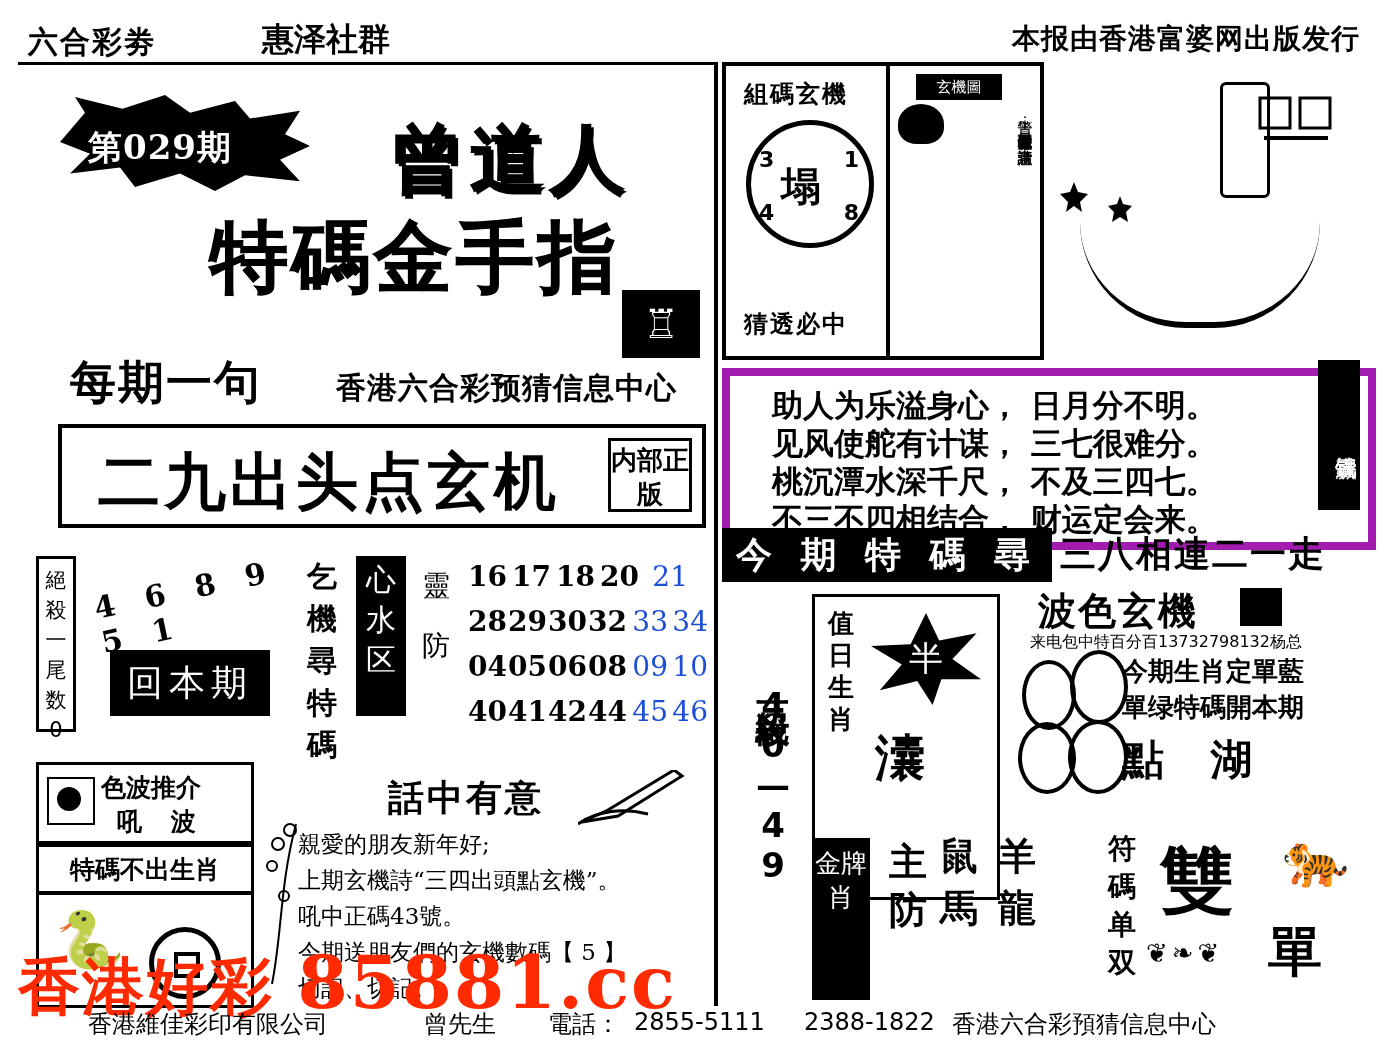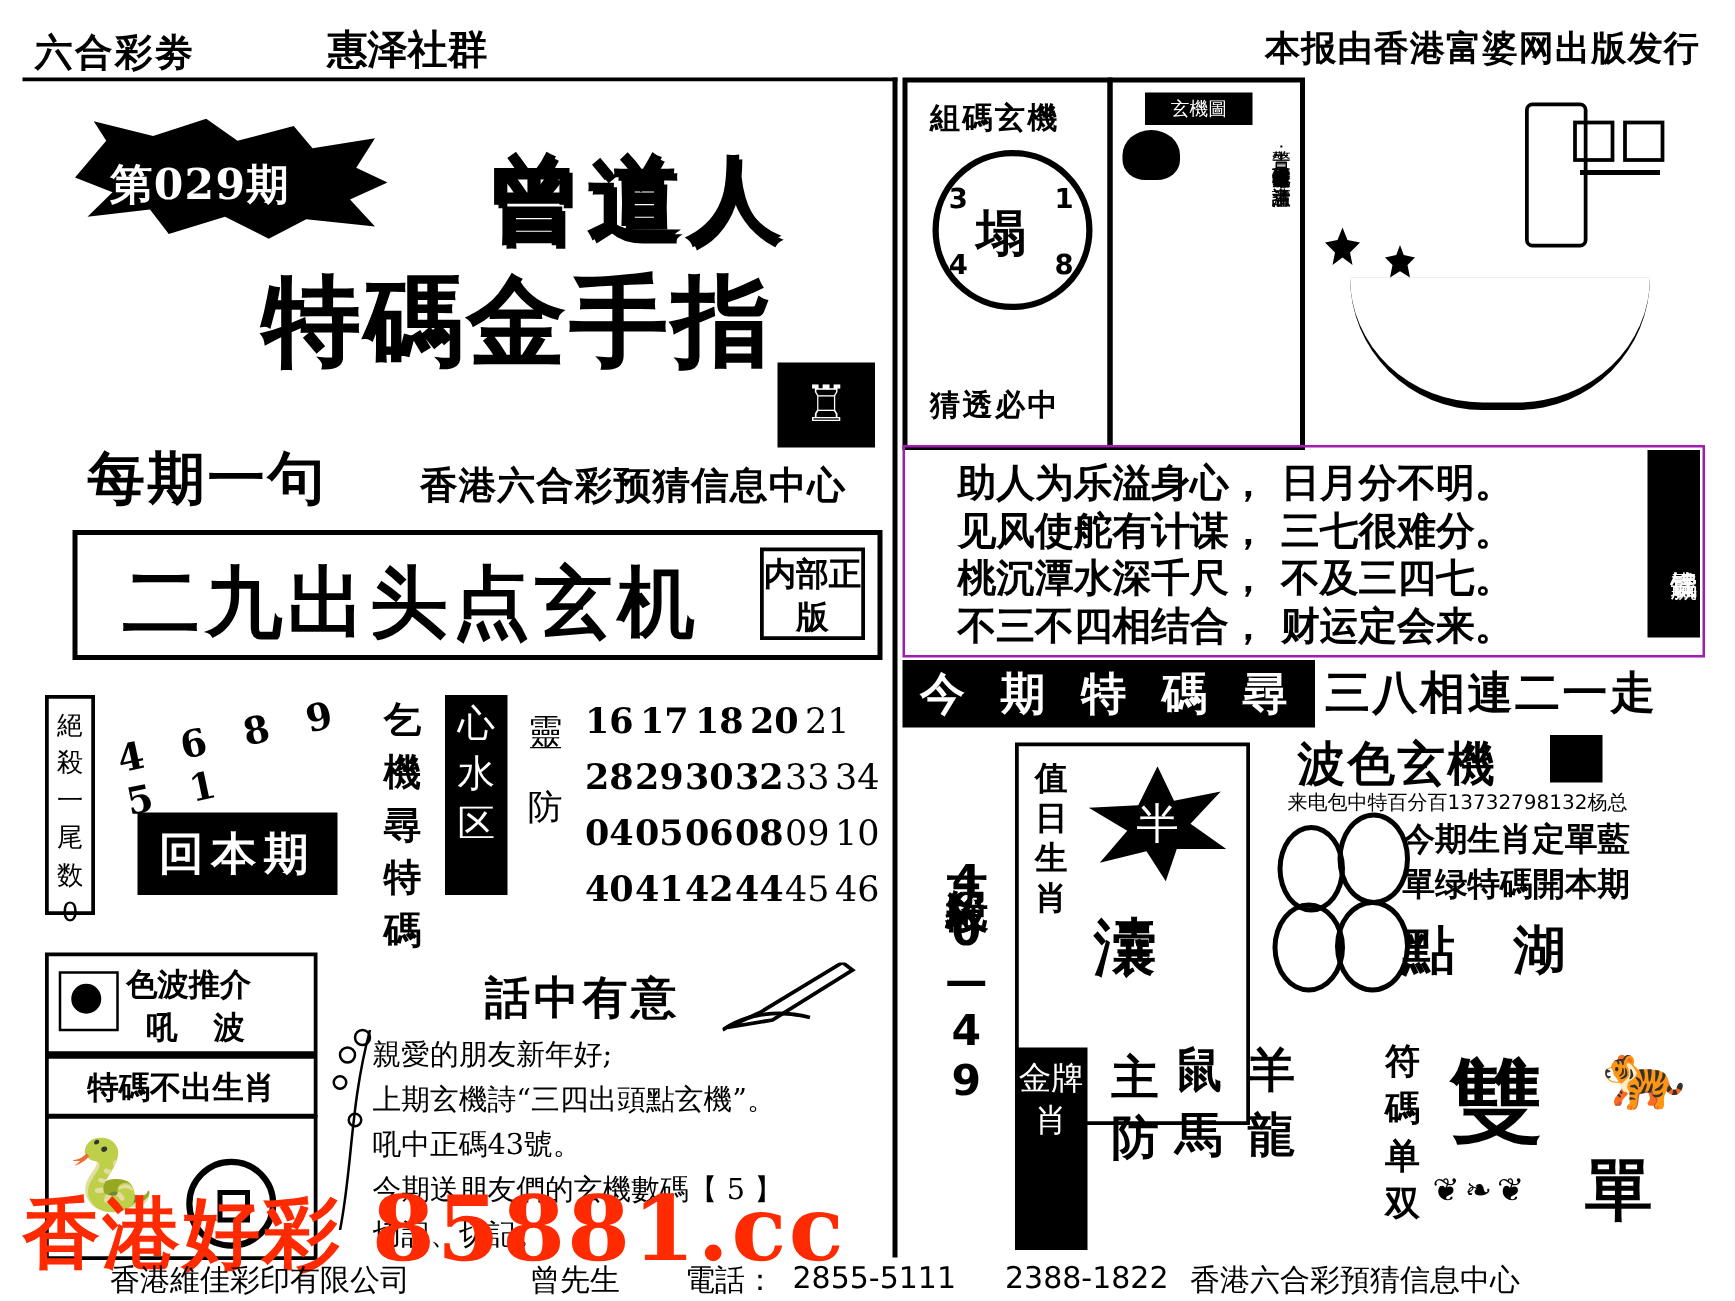--- a/index.html
+++ b/index.html
@@ -28,30 +28,30 @@
   #slogan-left{left:70px;top:352px;font-size:46px;font-weight:bold;font-family:"DejaVu Serif",serif;letter-spacing:2px;}
   #slogan-right{left:336px;top:368px;font-size:30px;font-weight:bold;letter-spacing:1px;}
 
   #riddle-box{left:58px;top:424px;width:640px;height:96px;border:4px solid #000;}
   #riddle-text{position:absolute;left:36px;top:12px;font-size:62px;font-weight:bold;font-family:"DejaVu Serif",serif;letter-spacing:4px;}
   #riddle-tag{position:absolute;right:10px;top:10px;width:84px;height:74px;border:3px solid #000;font-size:26px;font-weight:bold;line-height:34px;text-align:center;padding-top:2px;box-sizing:border-box;}
 
   
   #kill-tail{left:36px;top:556px;width:40px;height:176px;border:3px solid #000;font-size:21px;line-height:30px;text-align:center;padding-top:6px;box-sizing:border-box;}
   #lucky-digits{left:96px;top:570px;width:200px;height:70px;font-size:30px;font-weight:bold;font-family:"DejaVu Serif",serif;letter-spacing:10px;transform:rotate(-12deg);}
-  #stamp{left:110px;top:650px;width:160px;height:66px;background:#000;color:#fff;font-size:36px;font-weight:bold;letter-spacing:6px;}
+  #stamp{left:110px;top:650px;width:160px;height:66px;background:#000;color:#fff;font-size:36px;font-weight:normal;letter-spacing:6px;}
   #jiji-col{left:294px;top:556px;width:56px;height:188px;font-size:30px;font-weight:bold;line-height:42px;text-align:center;}
   #xinshui{left:356px;top:556px;width:50px;height:160px;background:#000;color:#fff;font-size:30px;line-height:40px;text-align:center;padding-top:4px;box-sizing:border-box;}
   #lingfang{left:414px;top:556px;width:44px;height:160px;font-size:28px;line-height:60px;text-align:center;}
 
   
   #num-grid{left:468px;top:560px;width:240px;}
   #num-grid .row{display:flex;margin-bottom:12px;}
   #num-grid .cell{width:44px;font-size:28px;font-weight:bold;font-family:"DejaVu Serif",serif;}
-  #num-grid .dim{font-weight:normal;color:#000000;}
+  #num-grid .dim{font-weight:normal;color:#1d4ed8;text-align:right;}
 
   
   #colorwave-box{left:36px;top:762px;width:212px;height:76px;border:3px solid #000;}
   #moon{position:absolute;left:8px;top:12px;width:44px;height:44px;border:2px solid #000;}
   #moon:after{content:"";position:absolute;left:8px;top:8px;width:24px;height:24px;border-radius:50%;background:#000;}
   #cw-label{position:absolute;left:62px;top:6px;font-size:25px;font-weight:bold;}
   #cw-sub{position:absolute;left:78px;top:40px;font-size:25px;font-weight:bold;letter-spacing:10px;}
   #zodiac-box{left:36px;top:844px;width:212px;height:44px;border:3px solid #000;font-size:25px;font-weight:bold;}
   #snake-box{left:36px;top:892px;width:212px;height:110px;border:3px solid #000;}
   #snake{position:absolute;left:16px;top:12px;font-size:56px;}
@@ -76,21 +76,21 @@
   #warn-box{left:886px;top:62px;width:150px;height:290px;border:4px solid #000;}
   #warn-tag{position:absolute;left:26px;top:8px;width:86px;height:26px;background:#000;color:#fff;font-size:15px;}
   #warn-eye{position:absolute;left:8px;top:38px;width:46px;height:40px;background:#000;border-radius:50% 50% 40% 40%;}
   #warn-text{position:absolute;right:6px;top:42px;font-size:15px;line-height:19px;writing-mode:vertical-rl;text-orientation:upright;height:230px;}
 
   #photo-box{left:1040px;top:62px;width:320px;height:290px;}
   #phone{position:absolute;left:180px;top:20px;width:44px;height:110px;border:3px solid #000;border-radius:6px;}
   #tiger-face{position:absolute;right:24px;top:30px;width:80px;height:56px;}
   #smile{position:absolute;left:40px;top:160px;width:240px;height:100px;border-bottom:6px solid #000;border-radius:0 0 140px 140px;}
 
-  #poem-box{left:722px;top:356px;width:638px;height:166px;border:2px solid #a21caf;}
+  #poem-box{left:722px;top:368px;width:638px;height:166px;border:8px solid #a21caf;}
   #poem-lines{position:absolute;left:42px;top:10px;font-size:31px;line-height:38px;font-family:"DejaVu Serif",serif;font-weight:bold;}
   #win-tab{left:1318px;top:360px;width:42px;height:150px;background:#000;color:#fff;font-size:22px;line-height:28px;padding-top:10px;box-sizing:border-box;text-align:center;}
 
   #today-bar{left:722px;top:528px;width:638px;height:54px;}
   #today-left{position:absolute;left:0;top:0;width:330px;height:54px;background:#000;color:#fff;font-size:36px;font-weight:bold;letter-spacing:8px;}
   #today-right{position:absolute;left:338px;top:2px;font-size:36px;font-weight:bold;font-family:"DejaVu Serif",serif;letter-spacing:2px;}
 
   
   #juesha{left:738px;top:600px;width:58px;height:370px;font-size:34px;font-weight:bold;text-align:center;}
   #duty-box{left:812px;top:594px;width:182px;height:300px;border:3px solid #000;}

